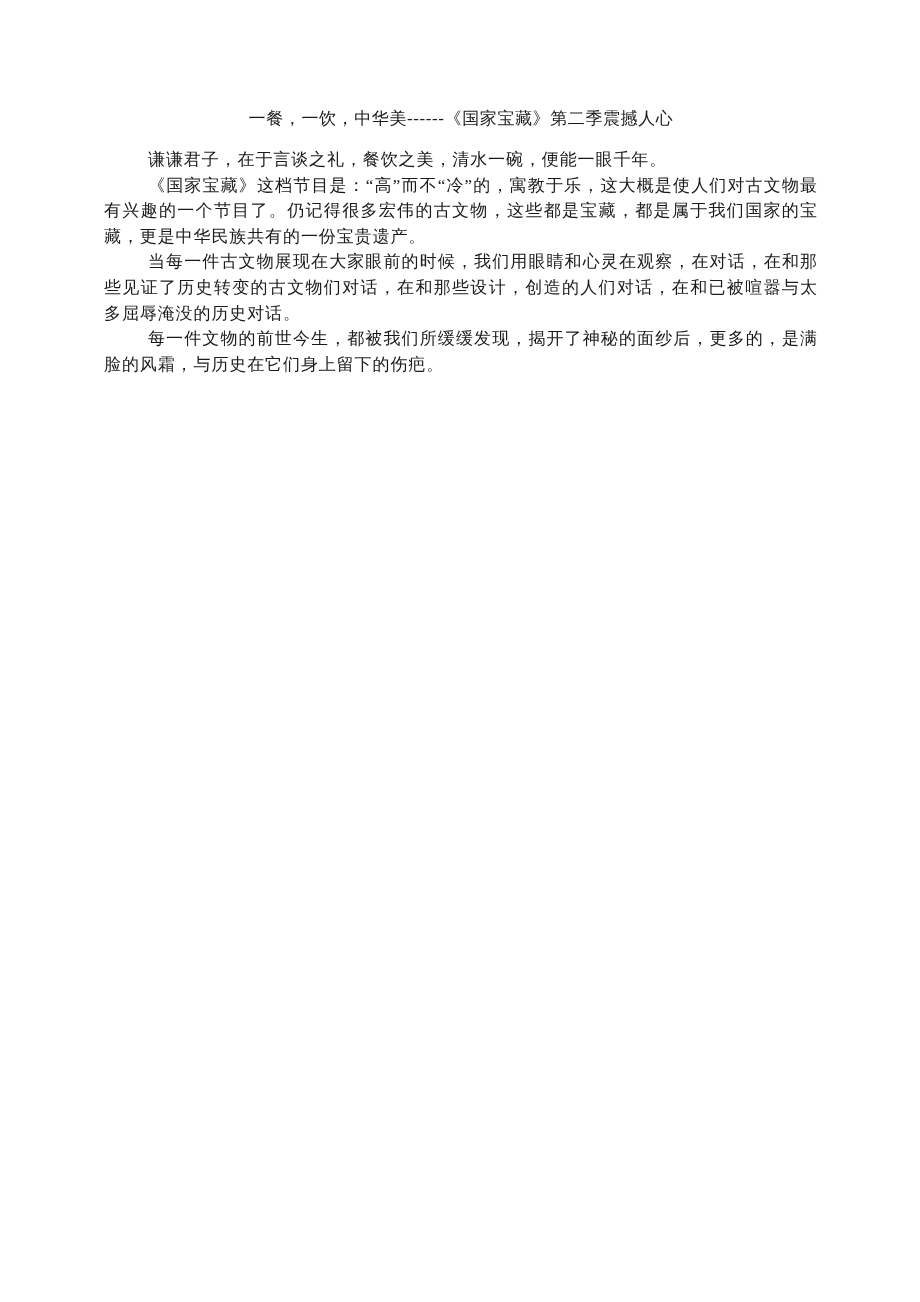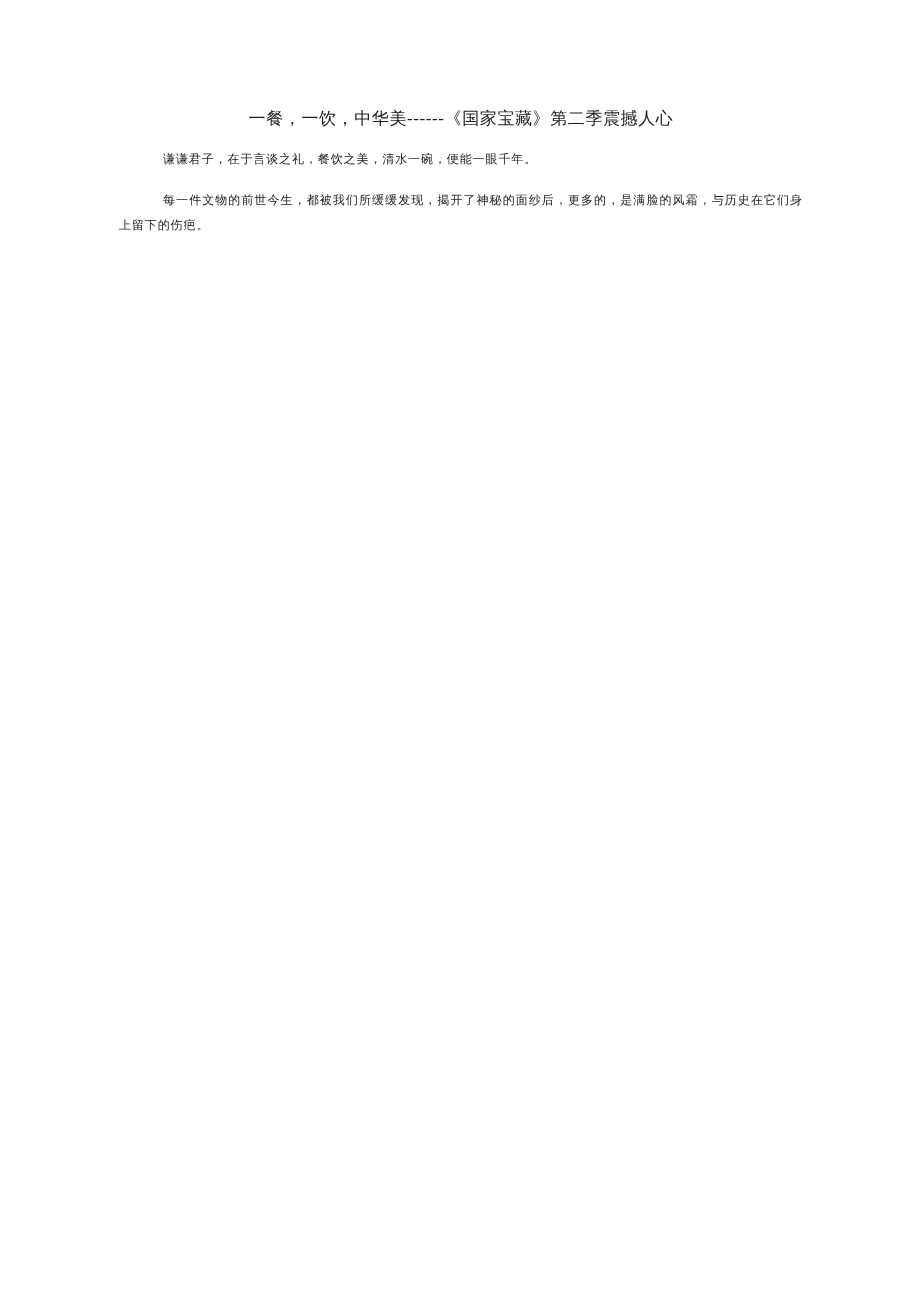--- a/index.html
+++ b/index.html
@@ -23,30 +23,32 @@
   }
   .doc-title {
     font-size: 17px;
     font-weight: normal;
     line-height: 26px;
     text-align: center;
     letter-spacing: 0.6px;
     margin: 0 0 15px 0;
   }
   .para {
-    font-size: 12px;
+    font-size: 17px;
     line-height: 25.6px;
     letter-spacing: 0.9px;
     text-align: justify;
     text-justify: inter-ideograph;
     text-indent: 44px;
-    margin: 15px;
+    margin: 0;
   }
 </style>
 </head>
 <body>
 
 <div class="page">
   <h1 class="doc-title">一餐，一饮，中华美------《国家宝藏》第二季震撼人心</h1>
 
   <p class="para">谦谦君子，在于言谈之礼，餐饮之美，清水一碗，便能一眼千年。</p>
+  <p class="para">《国家宝藏》这档节目是：“高”而不“冷”的，寓教于乐，这大概是使人们对古文物最有兴趣的一个节目了。仍记得很多宏伟的古文物，这些都是宝藏，都是属于我们国家的宝藏，更是中华民族共有的一份宝贵遗产。</p>
+  <p class="para">当每一件古文物展现在大家眼前的时候，我们用眼睛和心灵在观察，在对话，在和那些见证了历史转变的古文物们对话，在和那些设计，创造的人们对话，在和已被喧嚣与太多屈辱淹没的历史对话。</p>
   <p class="para">每一件文物的前世今生，都被我们所缓缓发现，揭开了神秘的面纱后，更多的，是满脸的风霜，与历史在它们身上留下的伤疤。</p>
 </div>
 
 </body></html>

